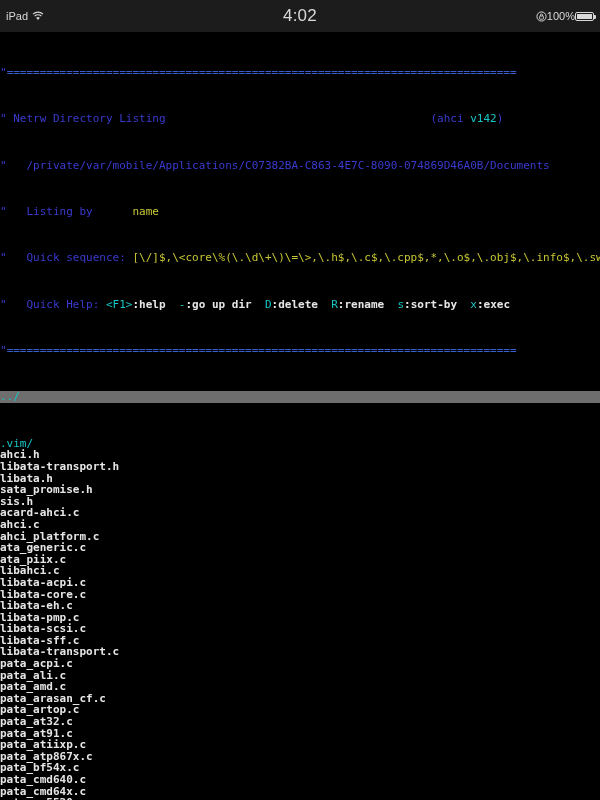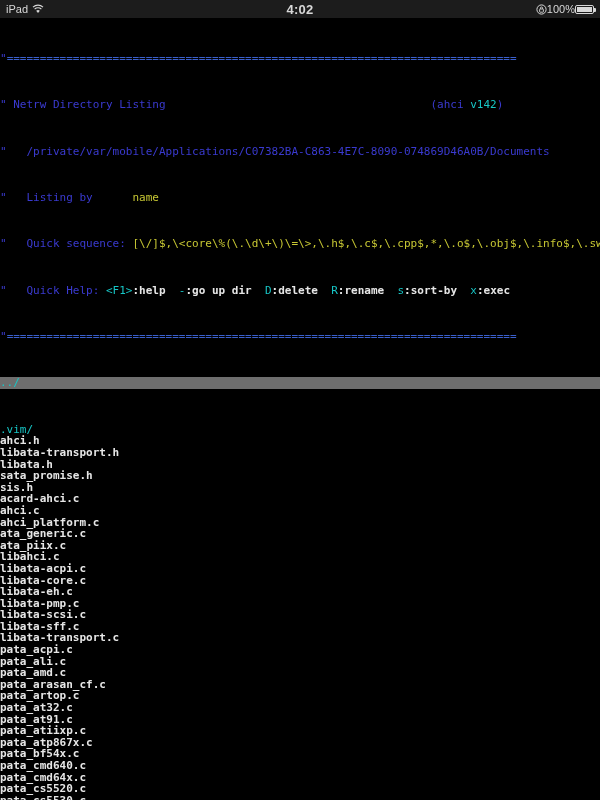--- a/index.html
+++ b/index.html
@@ -6,32 +6,32 @@
   html, body {
     width:600px; height:800px;
     background:#000;
     font-family:"DejaVu Sans Mono", monospace;
     overflow:hidden;
   }
 
   
   #statusbar {
     position:relative;
-    height:18px;
+    height:32px;
     background:#1c1c1c;
     color:#d8d8d8;
     font-family:"Liberation Sans", sans-serif;
     font-size:11px;
     display:flex; align-items:center;
     padding:0 6px;
   }
   #statusbar .left { display:flex; align-items:center; gap:4px; }
   #statusbar .center {
     position:absolute; left:0; right:0; text-align:center;
-    font-size:13px; font-weight:bold; letter-spacing:.2px;
+    font-size:17px; font-weight:normal; letter-spacing:.2px;
     pointer-events:none;
   }
   #statusbar .right {
     margin-left:auto; display:flex; align-items:center; gap:0;
     position:relative; z-index:2;
   }
   .wifi-icon svg, .rot-icon svg { display:block; }
   .batt {
     width:19px; height:9px; border:1px solid #d8d8d8; border-radius:2px;
     position:relative; display:inline-block;

